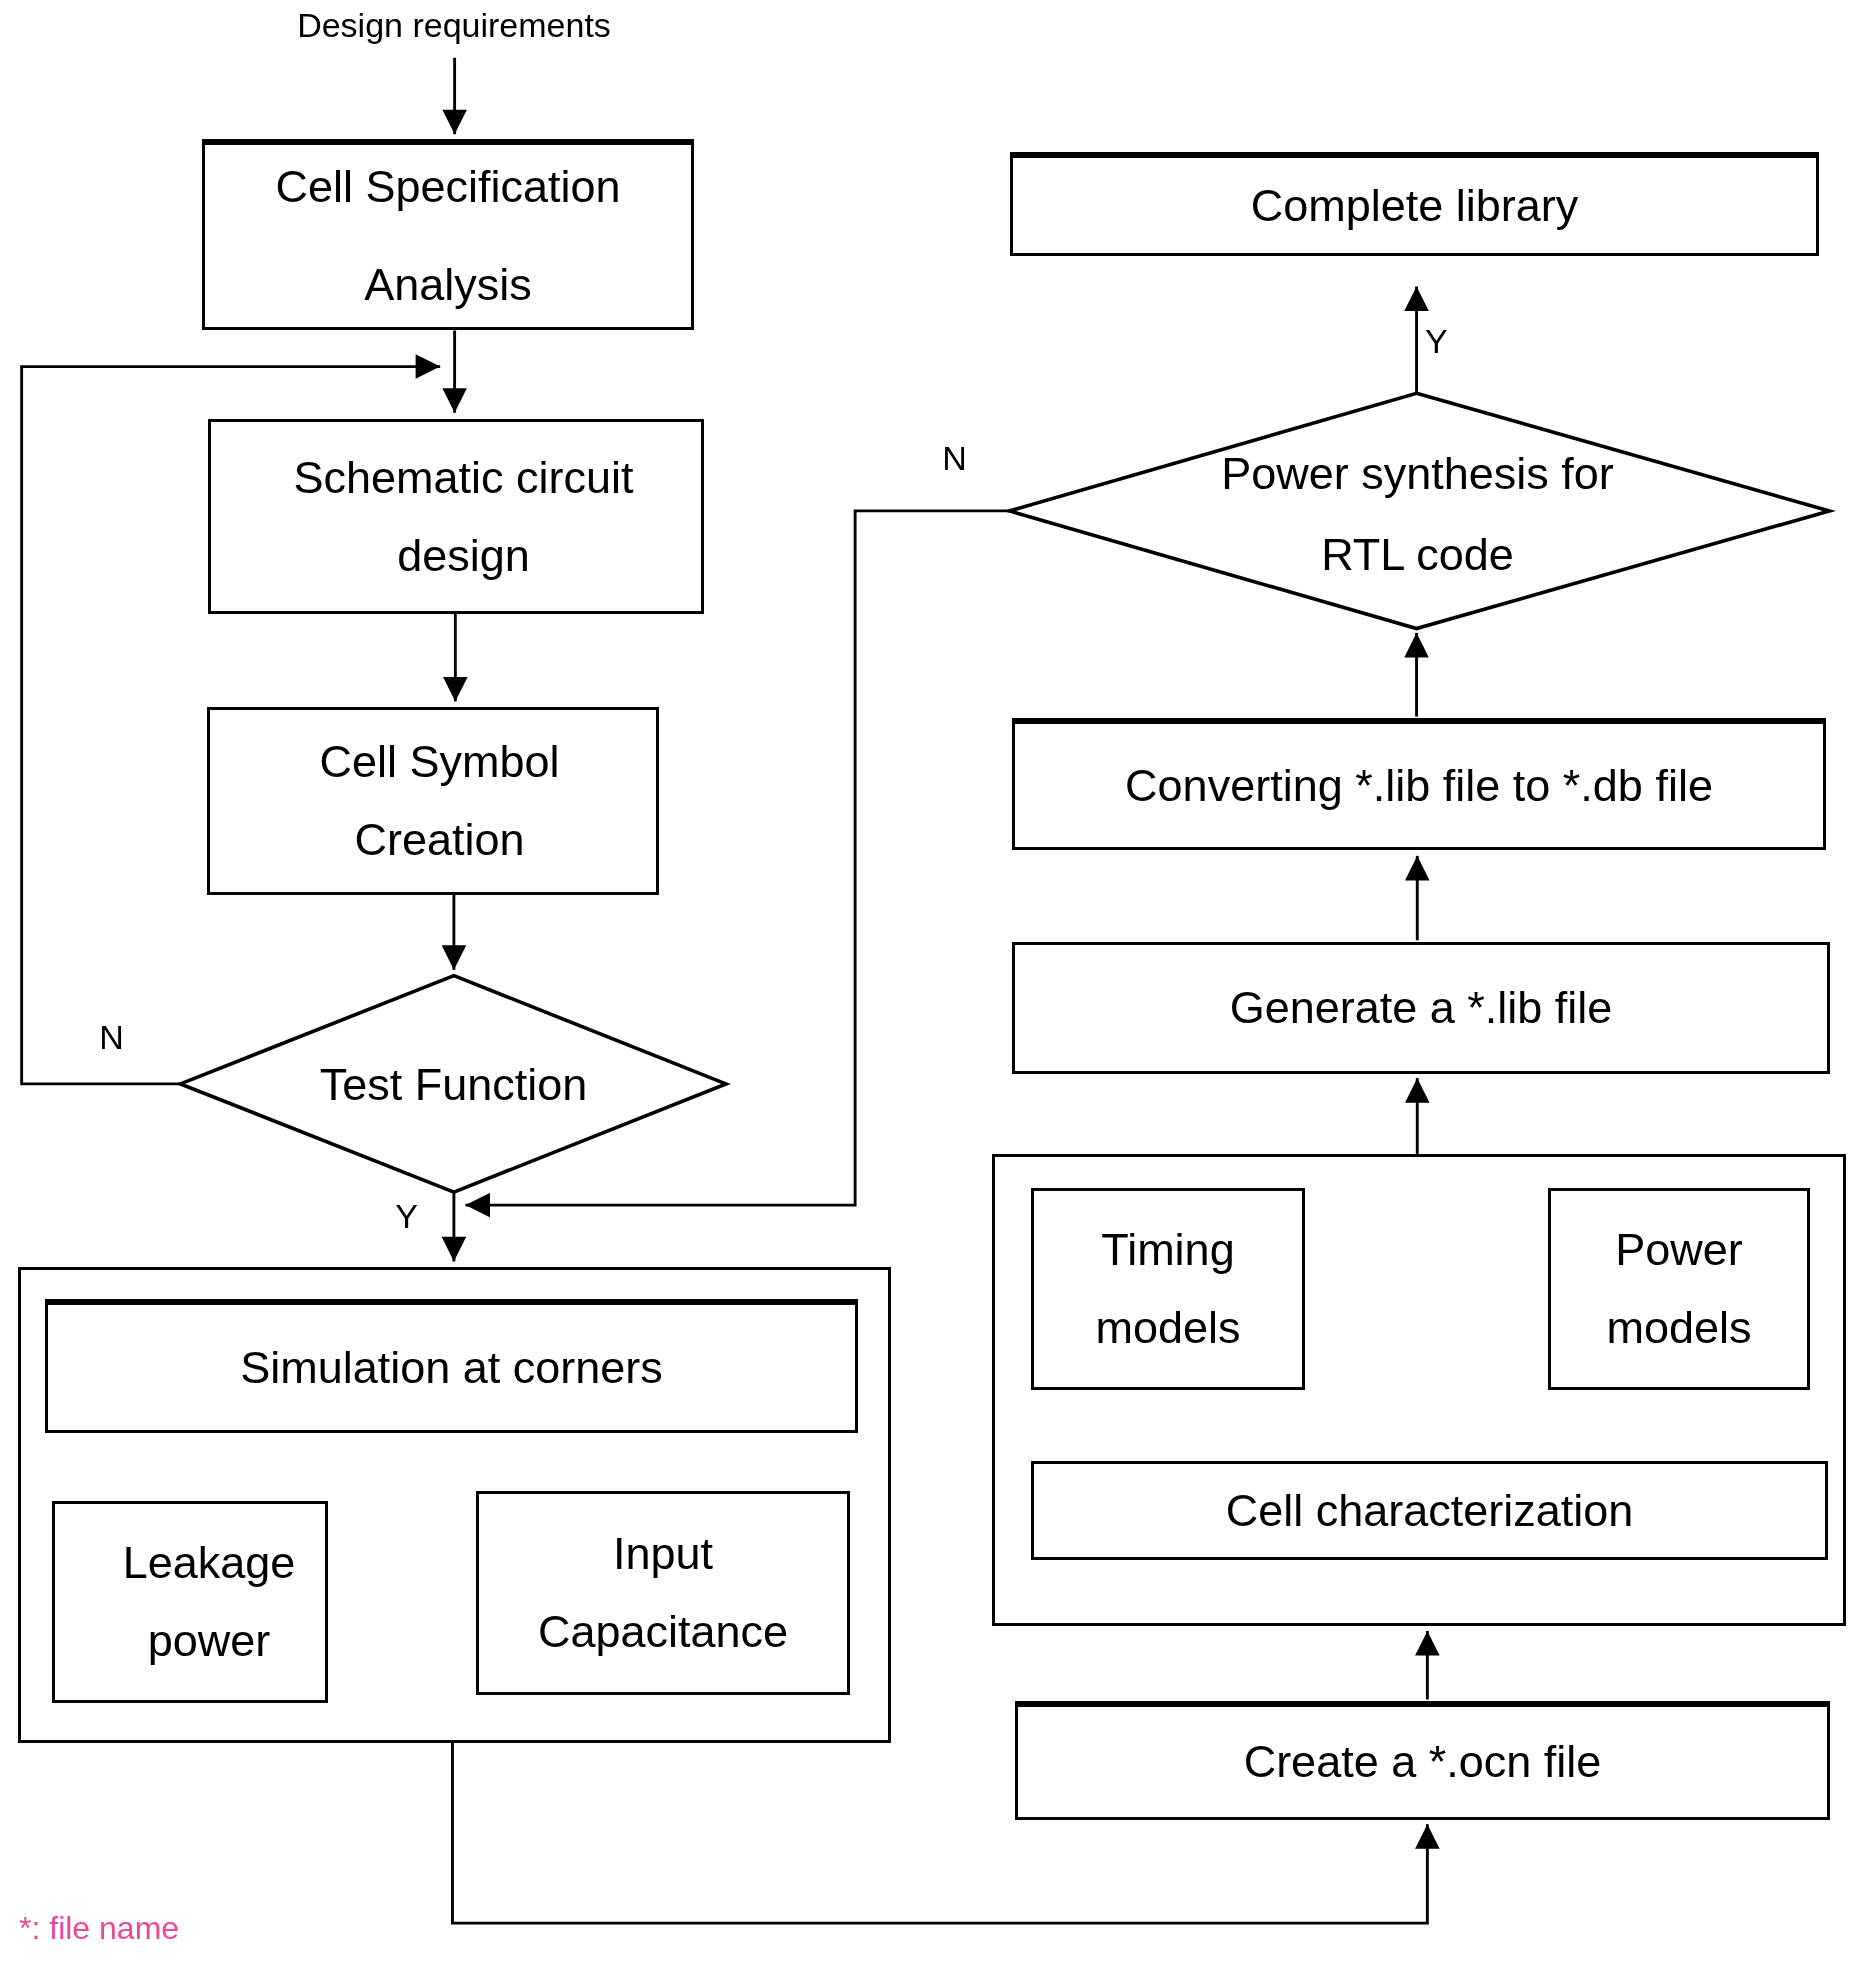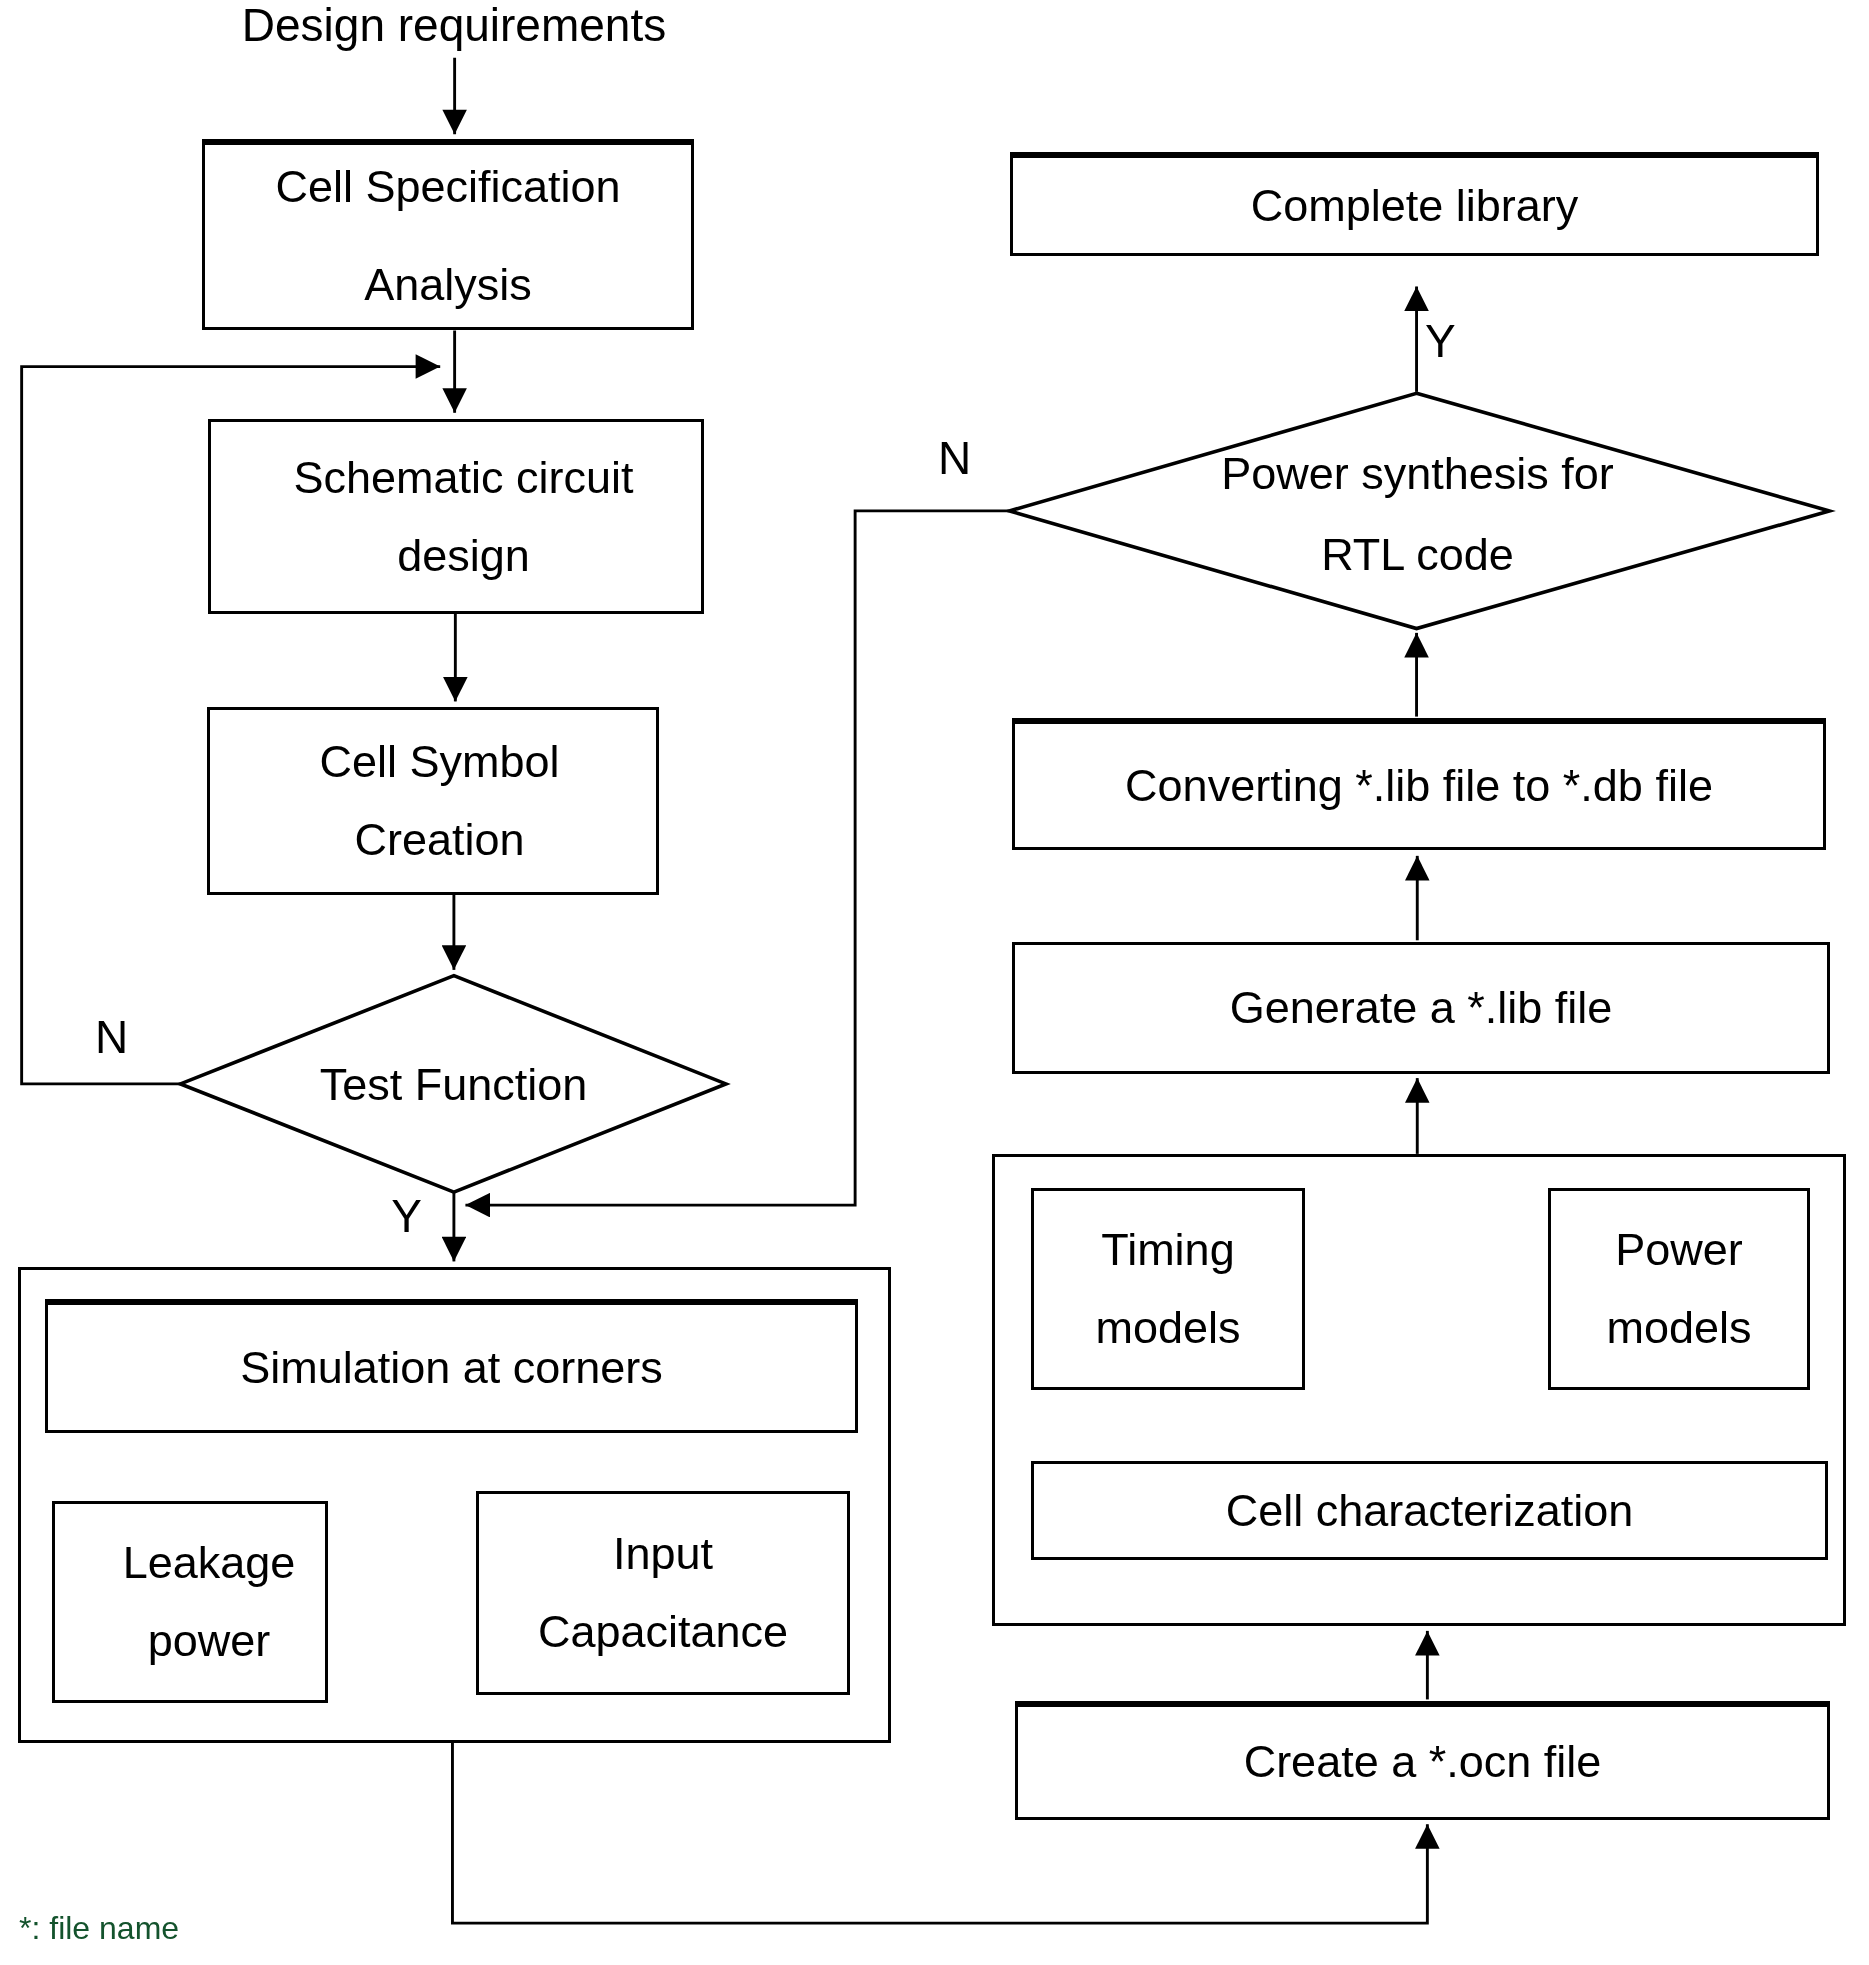--- a/index.html
+++ b/index.html
@@ -14,25 +14,25 @@
     display:flex;flex-direction:column;align-items:center;justify-content:center;
     text-align:center;font-size:45px;line-height:78px;color:#000;
   }
   .thick-top{border-top-width:6.5px;gap:20px;}
   .frame{position:absolute;box-sizing:border-box;border:3.6px solid #000;background:#fff;}
   .dlabel{
     position:absolute;display:flex;flex-direction:column;align-items:center;justify-content:center;
     text-align:center;font-size:45px;line-height:81px;color:#000;background:transparent;
   }
   .floating{
-    position:absolute;font-size:46px;line-height:51px;color:#000;background:transparent;
+    position:absolute;font-size:34px;line-height:51px;color:#000;background:transparent;
     text-align:center;white-space:nowrap;
   }
   .footnote{
-    position:absolute;font-size:32px;line-height:38px;color:#14532d;white-space:nowrap;text-align:center;
+    position:absolute;font-size:32px;line-height:38px;color:#ec4899;white-space:nowrap;text-align:center;
   }
 </style>
 </head>
 <body>
 
 <div id="canvas">
 
   <svg id="edges" viewBox="0 0 2590 2723" xmlns="http://www.w3.org/2000/svg">
     <defs>
       <marker id="arr" viewBox="0 0 10 10" refX="10" refY="5" markerWidth="40" markerHeight="34" orient="auto" markerUnits="userSpaceOnUse">

